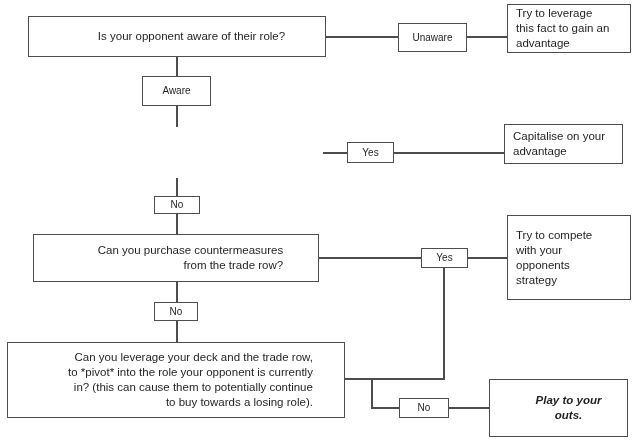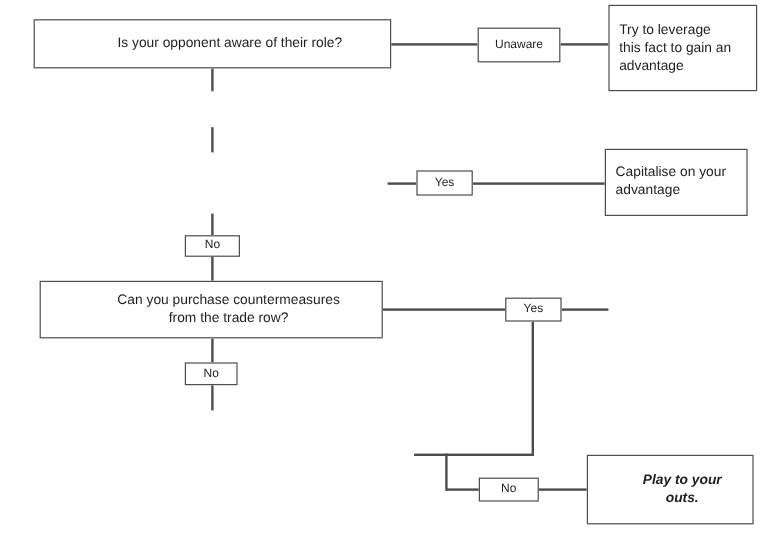--- a/index.html
+++ b/index.html
@@ -15,40 +15,40 @@
     position:absolute;
     box-sizing:border-box;
     background:#ffffff;
     border:1.5px solid #4d4d4d;
     display:flex;
     align-items:center;
     justify-content:center;
   }
   .txt{ white-space:pre-line; }
   .q{ font-size:11.5px; line-height:15px;padding-left:29px; }
-  .q .txt{ text-align:center; }
+  .q .txt{ text-align:right; }
   .q.center .txt{ text-align:center; }
   .lbl{ font-size:10px; line-height:12px; }
   .result{ font-size:11.5px; line-height:15px; justify-content:flex-start; padding-left:8px; }
   .result .txt{ text-align:left; }
   .terminal{
     font-weight:bold; font-style:italic;
     justify-content:center; padding-left:20px;
   }
   .terminal .txt{ text-align:center; }
   .line{ position:absolute; background:#4d4d4d; }
 
   
   #q1      { left:28px;  top:16px;  width:298px; height:41px; }
   #unaware { left:398px; top:23px;  width:69px;  height:29px;align-items:center; }
-  #r1      { left:507px; top:4px;   width:124px; height:72px; }
+  #r1      { left:507px; top:4px;   width:124px; height:49px; }
   #aware   { left:142px; top:76px;  width:69px;  height:30px; }
   #q2      { left:28px;  top:127px; width:295px; height:51px; }
   #yes1    { left:347px; top:142px; width:47px;  height:21px; }
-  #r2      { left:504px; top:124px; width:119px; height:56px; }
+  #r2      { left:504px; top:124px; width:119px; height:40px; }
   #no1     { left:154px; top:196px; width:46px;  height:18px; }
   #q3      { left:33px;  top:234px; width:286px; height:48px; }
   #yes2    { left:421px; top:248px; width:47px;  height:20px; }
   #r3      { left:507px; top:215px; width:124px; height:85px; }
   #no2     { left:154px; top:302px; width:44px;  height:19px; }
   #q4      { left:7px;   top:342px; width:338px; height:76px; }
   #no3     { left:399px; top:398px; width:50px;  height:20px; }
   #r4      { left:489px; top:379px; width:139px; height:58px; }
 
   
@@ -93,23 +93,32 @@
   <div class="line" id="l16"></div>
   <div class="line" id="l17"></div>
 
   <div class="box q center" id="q1">
     <span class="txt">Is your opponent aware of their role?</span>
   </div>
   <div class="box q" id="q3">
     <span class="txt">Can you purchase countermeasures
 from the trade row?</span>
   </div>
+  <div class="box q" id="q4">
+    <span class="txt">Can you leverage your deck and the trade row,
+to *pivot* into the role your opponent is currently
+in? (this can cause them to potentially continue
+to buy towards a losing role).</span>
+  </div>
 
   <div class="box lbl" id="unaware">
     <span class="txt">Unaware</span>
+  </div>
+  <div class="box lbl" id="aware">
+    <span class="txt">Aware</span>
   </div>
   <div class="box lbl" id="yes1">
     <span class="txt">Yes</span>
   </div>
   <div class="box lbl" id="no1">
     <span class="txt">No</span>
   </div>
   <div class="box lbl" id="yes2">
     <span class="txt">Yes</span>
   </div>
@@ -122,18 +131,24 @@
 
   <div class="box result" id="r1">
     <span class="txt">Try to leverage
 this fact to gain an
 advantage</span>
   </div>
   <div class="box result" id="r2">
     <span class="txt">Capitalise on your
 advantage</span>
   </div>
+  <div class="box result" id="r3">
+    <span class="txt">Try to compete
+with your
+opponents
+strategy</span>
+  </div>
   <div class="box result terminal" id="r4">
     <span class="txt">Play to your
 outs.</span>
   </div>
 
 </div>
 
 </body></html>

